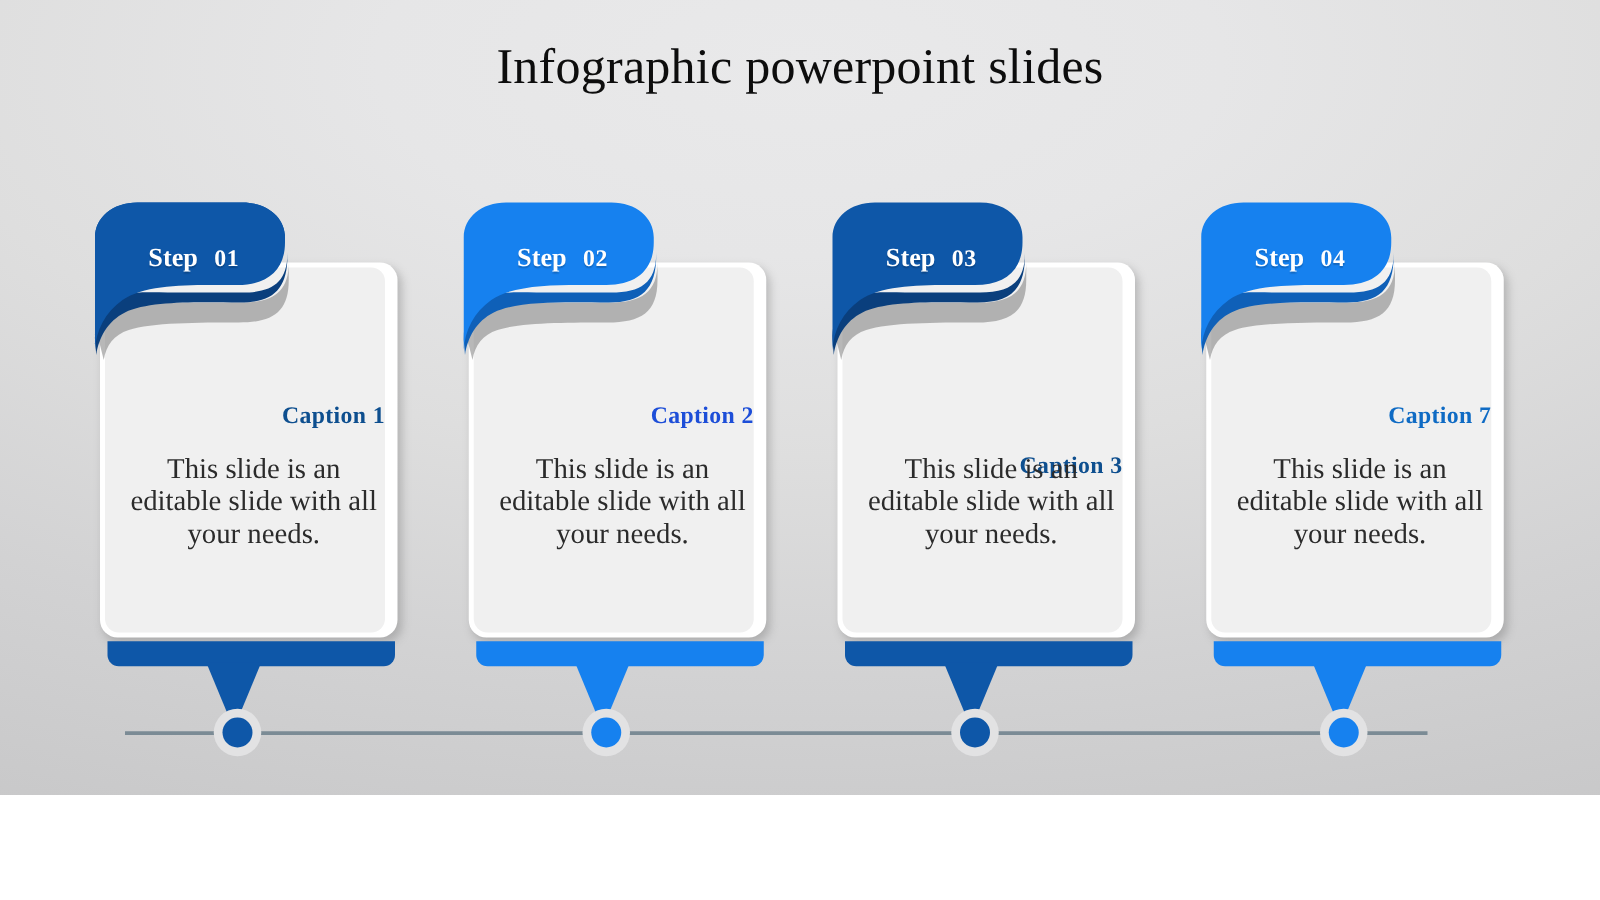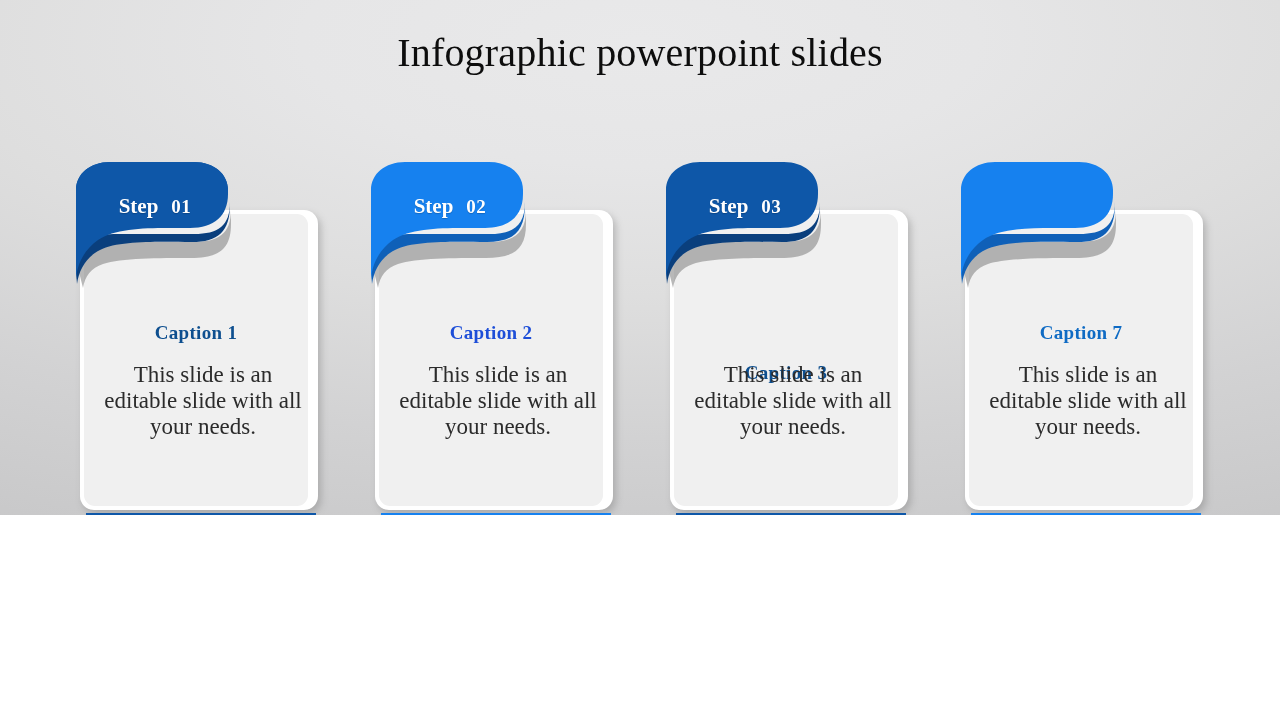--- a/index.html
+++ b/index.html
@@ -9,21 +9,21 @@
   body {
     width: 1280px;
     height: 720px;
     overflow: hidden;
     font-family: "Liberation Serif", "DejaVu Serif", serif;
   }
 
   .slide {
     position: relative;
     width: 1280px;
-    height: 515px;
+    height: 636px;
     background: radial-gradient(ellipse 120% 110% at 50% 8%,
                 #e9e9ea 0%, #e6e6e7 22%, #dedede 45%, #d2d2d3 70%, #c6c6c7 100%);
     overflow: hidden;
   }
 
   .slide-title {
     position: absolute;
     top: 29px;
     left: 0;
     width: 1280px;
@@ -76,21 +76,21 @@
     bottom: 4px;
     background: #f0f0f0;
     border-radius: 11px;
   }
 
   .caption {
     position: absolute;
     top: 108px;
     left: 0;
     width: 100%;
-    text-align: center;
+    text-align: right;
     font-size: 19px;
     font-weight: bold;
     font-family: "Liberation Serif", "DejaVu Serif", serif;
     letter-spacing: 0.3px;
   }
   .body-text {
     position: absolute;
     top: 148px;
     left: 14px;
     width: 210px;
@@ -262,16 +262,19 @@
     <div class="pointer" style="border-top-color: rgb(22, 129, 239);"></div>
     <div class="node-ring">
       <div class="node-dot" style="background: rgb(22, 129, 239);"></div>
     </div>
     <div class="badge">
       <svg width="180" height="130" viewBox="0 0 180 130">
         <path class="badge-shadow" d="M6,108 C10,84 30,78 62,78 L120,78 C145,78 158,70 158,46 L158,40 L158,60 C158,86 145,94 118,94 C86,94 48,94 30,100 C18,104 12,112 10,124 Z" fill="rgba(125,125,125,0.55)" transform="translate(1,4)"></path>
         <path class="badge-dark" d="M4,112 C4,70 34,74 62,74 L122,74 C146,74 158,66 158,42 L158,10 L158,44 C158,72 146,82 120,82 C90,82 48,80 28,90 C14,97 7,110 5,124 Z" fill="#0f60b8"></path>
         <path class="badge-main2" d="M4,30 C4,14 18,2 38,2 L122,2 C142,2 156,14 156,30 L156,34 C156,56 142,68 118,68 C86,68 46,66 26,80 C12,90 5,104 4,120 Z" fill="#1681ef"></path>
       </svg>
+      <div class="badge-label">
+        <span>Step</span><span class="num">04</span>
+      </div>
     </div>
   </div>
 
 </div>
 
 </body></html>

